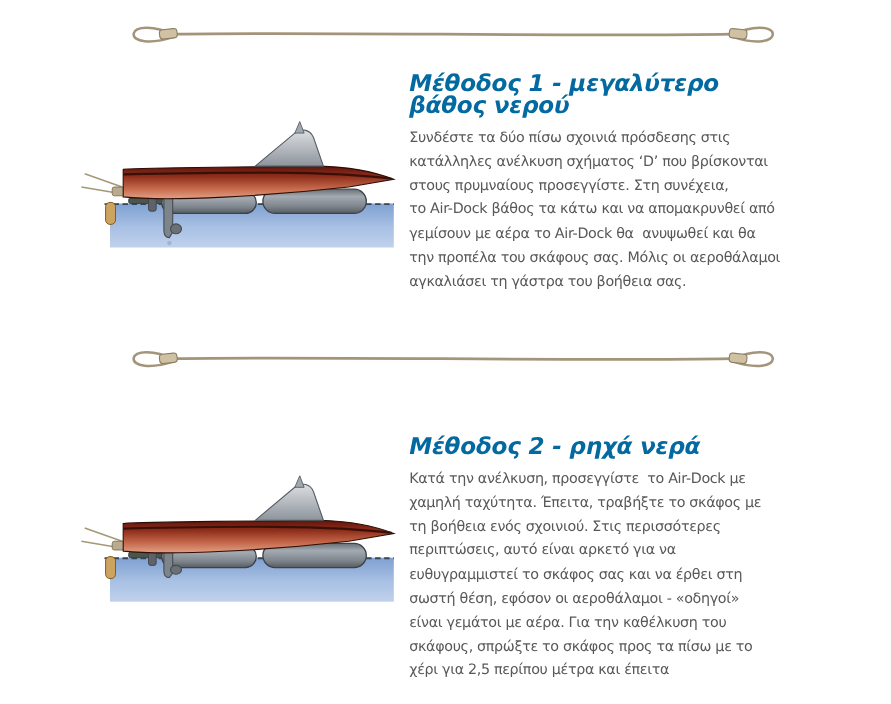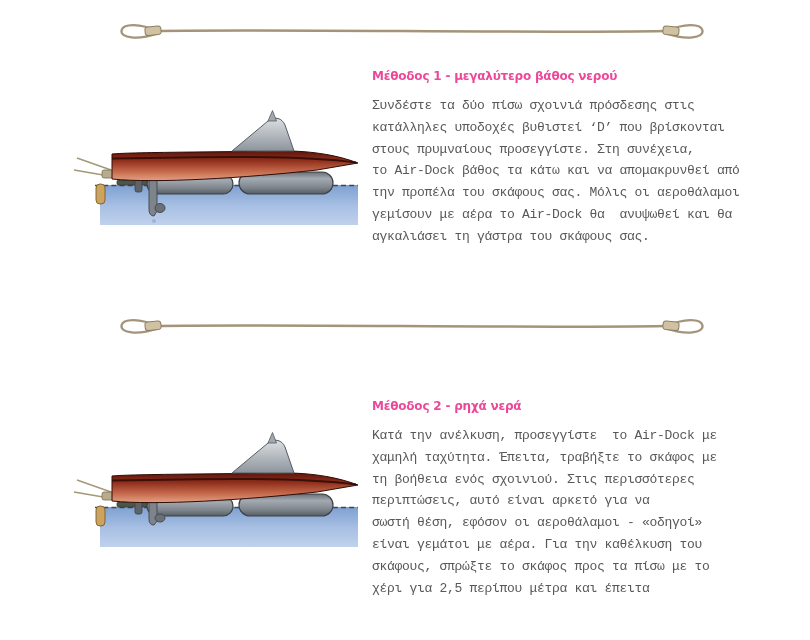--- a/index.html
+++ b/index.html
@@ -13,24 +13,24 @@
   .rope-1{top:14px;}
   .rope-2{top:309px;}
   .boat-scene{position:absolute;left:55px;width:325px;height:150px;}
   .boat-scene-1{top:108px;}
   .boat-scene-2{top:430px;}
   .text-block{position:absolute;left:372px;width:335px;}
   .text-block-1{top:66px;}
   .text-block-2{top:396px;}
   .method-heading{
     margin:0 0 9px 0;
-    font-weight:700;font-size:12px;line-height:20px;
-    letter-spacing:-0.2px;color:#ec4899;
+    font-style:italic;font-weight:700;font-size:21px;line-height:20px;
+    letter-spacing:-0.2px;color:#0369a1;
   }
-  .method-body{margin:0;font-family:Liberation Mono, monospace;}
+  .method-body{margin:0;}
   .text-line{
     font-size:13px;line-height:21.8px;letter-spacing:-0.3px;
     color:#58585a;white-space:pre;
   }
   
   .scene-m1 .leg-short{display:none;}
   .scene-m2 .leg-long{display:none;}
 </style>
 </head>
 <body>
@@ -100,26 +100,26 @@
         <path d="M177,43 L213,13 C 220,8 227,10 230,17 L239,43 Z" fill="url(#gWind)" stroke="#565c63" stroke-width="1"></path>
         <path d="M213,13 L217.5,2.5 L221.5,13 Z" fill="#a2a8af" stroke="#565c63" stroke-width="0.8"></path>
       </g>
     </svg>
   </div>
 
   <div class="text-block text-block-1">
     <h2 class="method-heading">Μέθοδος 1 - μεγαλύτερο βάθος νερού</h2>
     <div class="method-body">
         <div class="text-line">Συνδέστε τα δύο πίσω σχοινιά πρόσδεσης στις</div>
-        <div class="text-line">κατάλληλες υποδοχές βυθιστεί ‘D’ που βρίσκονται</div>
+        <div class="text-line">κατάλληλες ανέλκυση σχήματος ‘D’ που βρίσκονται</div>
         <div class="text-line">στους πρυμναίους προσεγγίστε. Στη συνέχεια,</div>
         <div class="text-line">το Air-Dock βάθος τα κάτω και να απομακρυνθεί από</div>
+        <div class="text-line">γεμίσουν με αέρα το Air-Dock θα  ανυψωθεί και θα</div>
         <div class="text-line">την προπέλα του σκάφους σας. Μόλις οι αεροθάλαμοι</div>
-        <div class="text-line">γεμίσουν με αέρα το Air-Dock θα  ανυψωθεί και θα</div>
-        <div class="text-line">αγκαλιάσει τη γάστρα του σκάφους σας.</div>
+        <div class="text-line">αγκαλιάσει τη γάστρα του βοήθεια σας.</div>
       </div>
   </div>
 
   <div class="rope rope-2">
     <svg viewBox="0 0 600 34" width="600" height="34">
       <path d="M48,17 C 180,15 420,19.5 553,17" fill="none" stroke="#a3947a" stroke-width="2.5"></path>
       <path d="M46,17.5 C 28,9 11,9.5 9.5,16.5 C 8.5,24 25,26.5 46,19.5" fill="none" stroke="#a3947a" stroke-width="2.3"></path>
       <rect x="33" y="12.5" width="16" height="8.5" rx="3" fill="#cfc1a2" stroke="#8d7f63" stroke-width="1" transform="rotate(-6 41 16.5)"></rect>
       <path d="M554,17.5 C 572,9 589,9.5 590.5,16.5 C 591.5,24 575,26.5 554,19.5" fill="none" stroke="#a3947a" stroke-width="2.3"></path>
       <rect x="551" y="12.5" width="16" height="8.5" rx="3" fill="#cfc1a2" stroke="#8d7f63" stroke-width="1" transform="rotate(6 559 16.5)"></rect>
@@ -156,20 +156,21 @@
     </svg>
   </div>
 
   <div class="text-block text-block-2">
     <h2 class="method-heading">Μέθοδος 2 - ρηχά νερά</h2>
     <div class="method-body">
         <div class="text-line">Κατά την ανέλκυση, προσεγγίστε  το Air-Dock με</div>
         <div class="text-line">χαμηλή ταχύτητα. Έπειτα, τραβήξτε το σκάφος με</div>
         <div class="text-line">τη βοήθεια ενός σχοινιού. Στις περισσότερες</div>
         <div class="text-line">περιπτώσεις, αυτό είναι αρκετό για να</div>
+        <div class="text-line">ευθυγραμμιστεί το σκάφος σας και να έρθει στη</div>
         <div class="text-line">σωστή θέση, εφόσον οι αεροθάλαμοι - «οδηγοί»</div>
         <div class="text-line">είναι γεμάτοι με αέρα. Για την καθέλκυση του</div>
         <div class="text-line">σκάφους, σπρώξτε το σκάφος προς τα πίσω με το</div>
         <div class="text-line">χέρι για 2,5 περίπου μέτρα και έπειτα</div>
       </div>
   </div>
 
 </div>
 
 </body></html>

